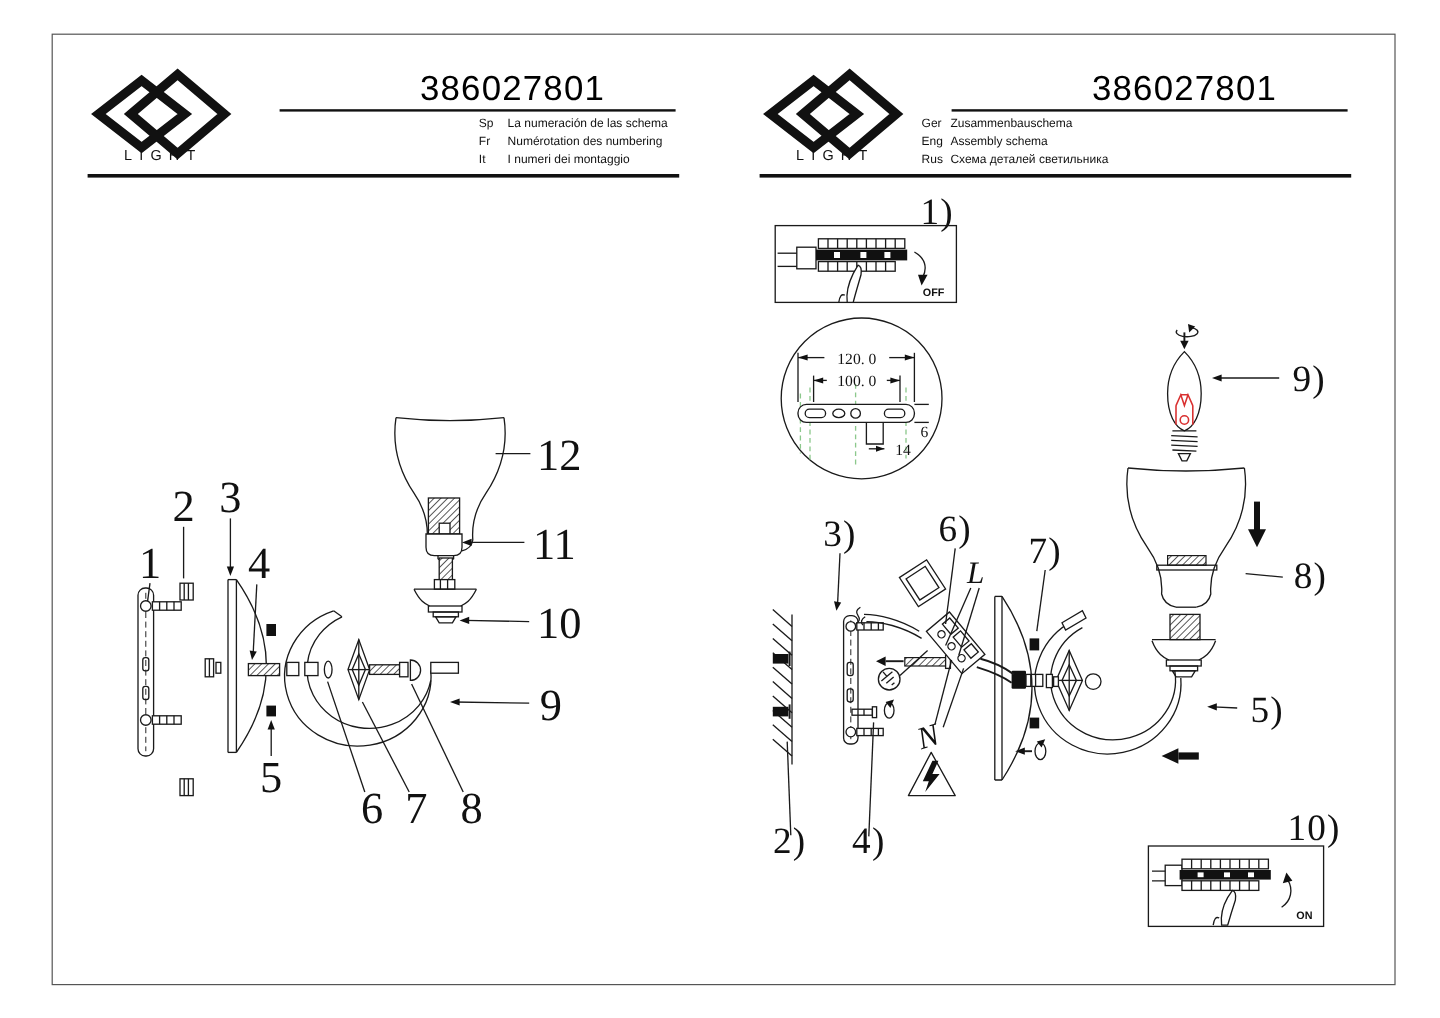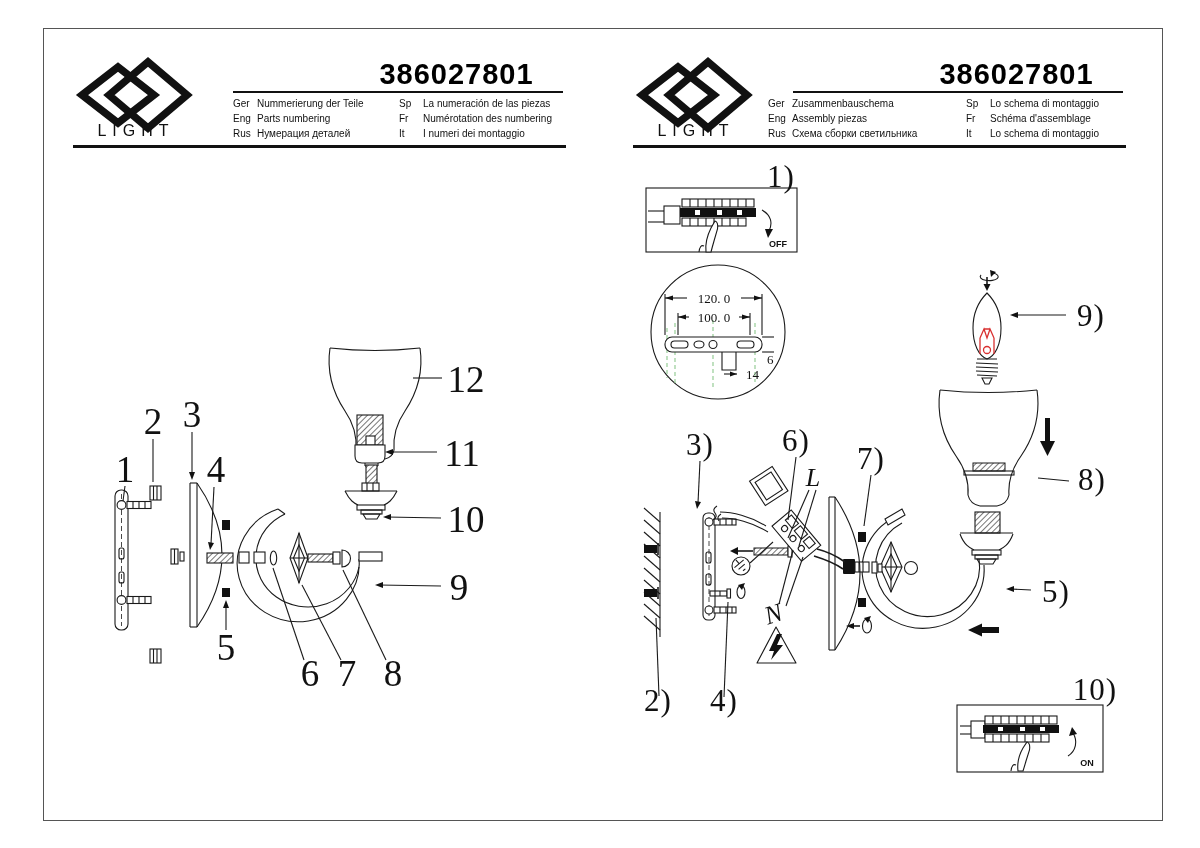--- a/index.html
+++ b/index.html
@@ -1,21 +1,21 @@
 <!DOCTYPE html>
 <html><head>
 <meta charset="utf-8">
 <style>
   html,body{margin:0;padding:0;background:#fff;width:1200px;height:848px;position:relative;
     font-family:"Liberation Sans",sans-serif;color:#111;}
   #stage{position:absolute;inset:0;width:1200px;height:848px;background:#fff;overflow:hidden;}
   .sheet{position:absolute;left:43px;top:28px;width:1118px;height:791px;border:1.5px solid #555;background:#fff;}
   .abs{position:absolute;}
-  .brand{font-size:16px;letter-spacing:6px;text-align:center;color:#111;}
-  .code{font-size:29px;font-weight:bold;text-align:center;letter-spacing:1px;color:#000;}
+  .brand{font-size:12px;letter-spacing:6px;text-align:center;color:#111;}
+  .code{font-size:29px;font-weight:normal;text-align:left;letter-spacing:1px;color:#000;}
   .rule{background:#111;}
   .langs{font-size:10px;line-height:15px;color:#111;white-space:nowrap;}
   .langs .tag{display:inline-block;width:24px;}
   svg{position:absolute;overflow:visible;}
   svg .ln{stroke:#1a1a1a;fill:none;stroke-width:1.1;}
   svg .ln2{stroke:#1a1a1a;fill:none;stroke-width:1.6;}
   svg .wf{fill:#fff;stroke:#1a1a1a;stroke-width:1.1;}
   svg .fb{fill:#111;stroke:none;}
   svg .dash{stroke:#1a1a1a;stroke-width:.8;fill:none;stroke-dasharray:5 3;}
   svg .grn{stroke:#8cc88c;stroke-width:1.1;fill:none;stroke-dasharray:4 3;}
@@ -33,48 +33,38 @@
 <div id="stage">
   <div class="sheet"></div>
 
   <svg class="abs" style="left:78px;top:58px" width="116" height="72" viewBox="0 0 116 72">
     <polygon points="4,37 40,9 76,37 40,65" fill="none" stroke="#111" stroke-width="7.5"></polygon>
     <polygon points="31,37 70,4 109,37 70,70" fill="none" stroke="#111" stroke-width="7.5"></polygon>
   </svg>
   <div class="abs brand" style="left:78px;top:122px;width:116px;">LIGHT</div>
   <div class="abs code" style="left:350px;top:58px;width:213px;">386027801</div>
   <div class="abs rule" style="left:233px;top:91px;width:330px;height:2px;"></div>
-  <div class="abs langs" style="left:233px;top:96px;">
-    <div><span class="tag">Ger</span><span>Nummerierung der Teile</span></div>
-    <div><span class="tag">Eng</span><span>Parts numbering</span></div>
-    <div><span class="tag">Rus</span><span>Нумерация деталей</span></div>
-  </div>
   <div class="abs langs" style="left:399px;top:96px;">
-    <div><span class="tag">Sp</span><span>La numeración de las piezas</span></div>
+    <div><span class="tag">Sp</span><span>La numeración de las schema</span></div>
     <div><span class="tag">Fr</span><span>Numérotation des numbering</span></div>
     <div><span class="tag">It</span><span>I numeri dei montaggio</span></div>
   </div>
   <div class="abs rule" style="left:73px;top:145px;width:493px;height:2.5px;"></div>
 
   <svg class="abs" style="left:638px;top:58px" width="116" height="72" viewBox="0 0 116 72">
     <polygon points="4,37 40,9 76,37 40,65" fill="none" stroke="#111" stroke-width="7.5"></polygon>
     <polygon points="31,37 70,4 109,37 70,70" fill="none" stroke="#111" stroke-width="7.5"></polygon>
   </svg>
   <div class="abs brand" style="left:638px;top:122px;width:116px;">LIGHT</div>
   <div class="abs code" style="left:910px;top:58px;width:213px;">386027801</div>
   <div class="abs rule" style="left:793px;top:91px;width:330px;height:2px;"></div>
   <div class="abs langs" style="left:768px;top:96px;">
     <div><span class="tag">Ger</span><span>Zusammenbauschema</span></div>
-    <div><span class="tag">Eng</span><span>Assembly piezas</span></div>
-    <div><span class="tag">Rus</span><span>Схема сборки светильника</span></div>
-  </div>
-  <div class="abs langs" style="left:966px;top:96px;">
-    <div><span class="tag">Sp</span><span>Lo schema di montaggio</span></div>
-    <div><span class="tag">Fr</span><span>Schéma d'assemblage</span></div>
-    <div><span class="tag">It</span><span>Lo schema di montaggio</span></div>
+    <div><span class="tag">Eng</span><span>Assembly schema</span></div>
+    <div><span class="tag">Rus</span><span>Схема деталей светильника</span></div>
   </div>
   <div class="abs rule" style="left:633px;top:145px;width:493px;height:2.5px;"></div>
 
   <svg style="left:45px;top:160px" width="555" height="672" viewBox="0 0 555 672">
     <defs>
       <pattern id="hatchL" width="4" height="4" patternUnits="userSpaceOnUse" patternTransform="rotate(45)">
         <rect width="4" height="4" fill="#fff"></rect>
           <line x1="0" y1="0" x2="0" y2="4" stroke="#1a1a1a" stroke-width="1.2"></line>
       </pattern>
     </defs>

